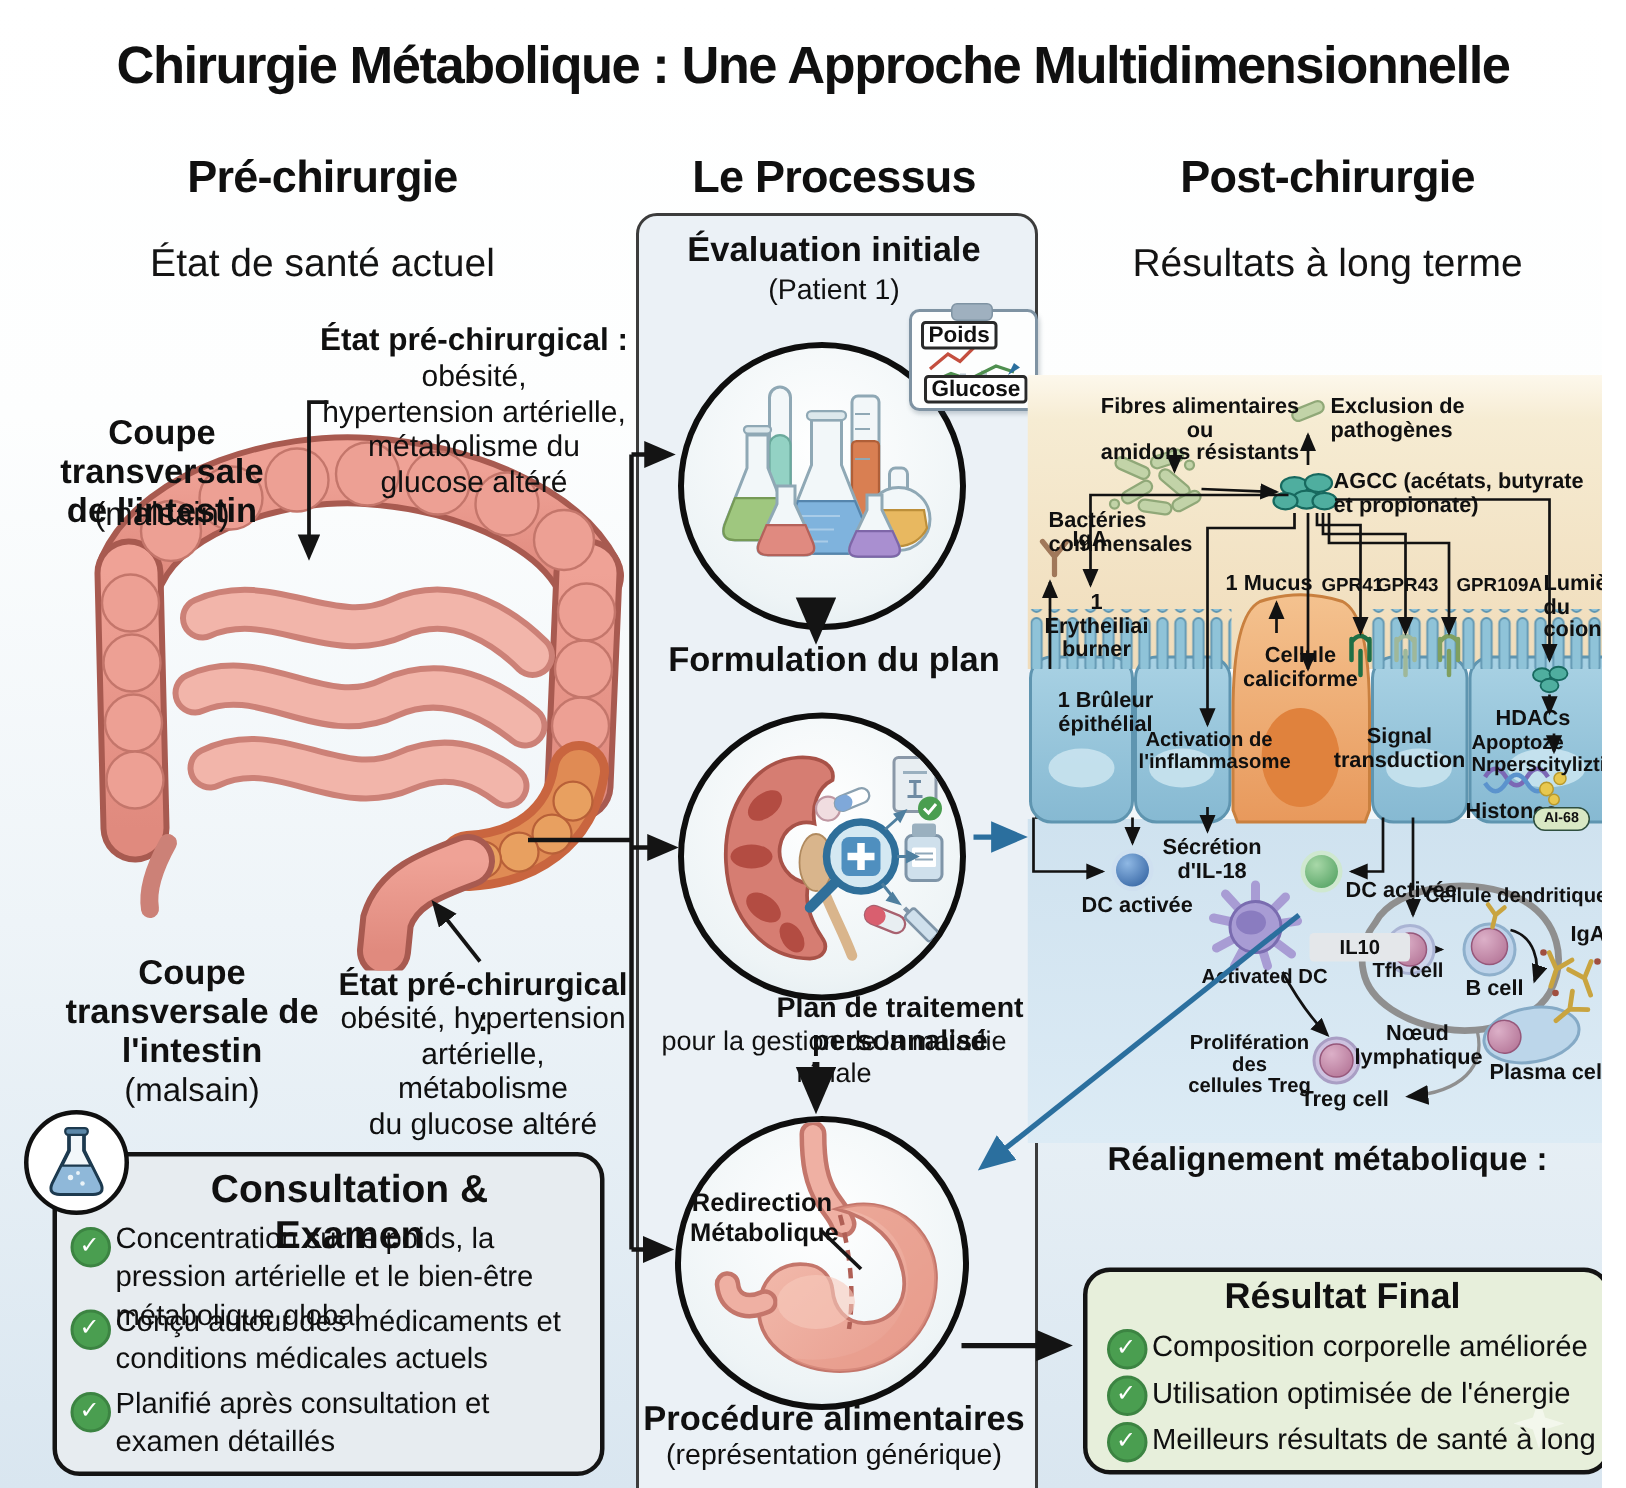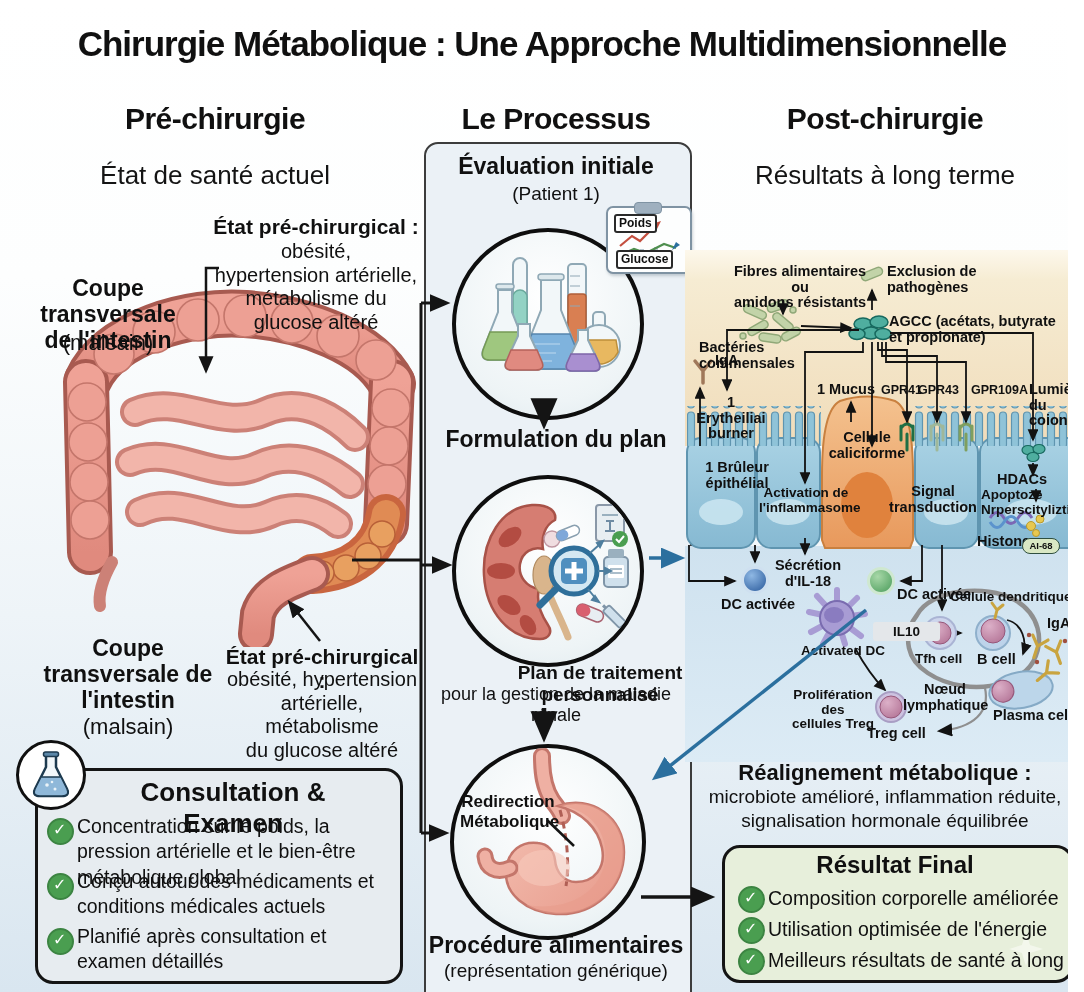--- a/index.html
+++ b/index.html
@@ -25,21 +25,21 @@
   .cap-reg{font-size:18px;font-weight:400;text-align:center;}
 
   
   .lbl-bold{font-weight:700;line-height:1.12;}
   .ann-title{font-size:21px;font-weight:700;}
   .ann-body{font-size:20px;font-weight:400;line-height:1.18;}
 
   
   .clipboard{left:606px;top:206px;width:82px;height:64px;background:#fdfefe;border:2.5px solid #7f93a3;border-radius:7px;box-shadow:1px 2px 3px rgba(60,80,95,.25);}
   .clip-tab{position:absolute;left:26px;top:-6px;width:26px;height:10px;background:#9fb0bf;border-radius:4px;border:1.5px solid #7f93a3;}
-  .chip{position:absolute;background:#fff;border:2px solid #2a2a2a;border-radius:3px;font-weight:700;font-size:12px;padding:0 3px;line-height:15px;}
+  .chip{position:absolute;background:#fff;border:2px solid #2a2a2a;border-radius:3px;font-weight:700;font-size:15px;padding:0 3px;line-height:15px;}
 
   
   .micro{left:685px;top:250px;width:399px;height:512px;}
   .m{position:absolute;font-weight:700;font-size:14.5px;line-height:1.08;color:#101010;white-space:pre-line;}
   .m13{font-size:12.5px;}
   .m14{font-size:13.5px;}
   .il10-box{background:#e4e7ea;border-radius:3px;padding:0 20px;line-height:19px;}
   .badge{background:#d9e8c4;border:1.5px solid #2f4f3f;border-radius:8px;font-size:9.5px;font-weight:700;text-align:center;line-height:13px;}
 
   
@@ -534,34 +534,32 @@
 Nrperscityliztion</div>
     <div class="m" style="left:292px;top:284px;">Histones</div>
     <div class="m badge" style="left:337px;top:288px;width:36px;height:14px;">AI-68</div>
     <div class="m ctr" style="left:88px;top:308px;width:70px;">Sécrétion
 d'IL-18</div>
     <div class="m nowrap" style="left:36px;top:347px;">DC activée</div>
     <div class="m nowrap" style="left:212px;top:337px;">DC activée</div>
     <div class="m nowrap m14" style="left:265px;top:340px;">Cellule dendritique</div>
     <div class="m nowrap m14" style="left:116px;top:394px;">Activated DC</div>
     <div class="m il10-box m14" style="left:188px;top:372px;">IL10</div>
-    <div class="m nowrap m14" style="left:230px;top:402px;">Tfh cell</div>
+    <div class="m nowrap m14" style="left:230px;top:390px;">Tfh cell</div>
     <div class="m nowrap" style="left:292px;top:402px;">B cell</div>
     <div class="m nowrap" style="left:362px;top:366px;">IgA</div>
     <div class="m ctr" style="left:218px;top:432px;width:84px;">Nœud
 lymphatique</div>
     <div class="m nowrap" style="left:308px;top:458px;">Plasma cell</div>
     <div class="m nowrap" style="left:182px;top:476px;">Treg cell</div>
     <div class="m ctr m14" style="left:100px;top:438px;width:96px;">Prolifération des
 cellules Treg</div>
   </div>
 
   <div class="abs ctr" style="left:690px;top:760px;width:390px;font-size:22px;font-weight:700;">Réalignement métabolique :</div>
-  <div class="abs ctr pre-line" style="left:690px;top:785px;width:390px;font-size:19px;line-height:1.25;">microbiote amélioré, inflammation réduite,
-signalisation hormonale équilibrée</div>
 
   <div class="abs big-box final-box"></div>
   <div class="abs box-title" style="left:722px;top:851px;width:346px;font-size:24px;">Résultat Final</div>
   <div class="check" style="left:738px;top:886px;"></div>
   <div class="check-item nowrap" style="left:768px;top:886px;">Composition corporelle améliorée</div>
   <div class="check" style="left:738px;top:917px;"></div>
   <div class="check-item nowrap" style="left:768px;top:917px;">Utilisation optimisée de l'énergie</div>
   <div class="check" style="left:738px;top:948px;"></div>
   <div class="check-item nowrap" style="left:768px;top:948px;">Meilleurs résultats de santé à long terme</div>
 

